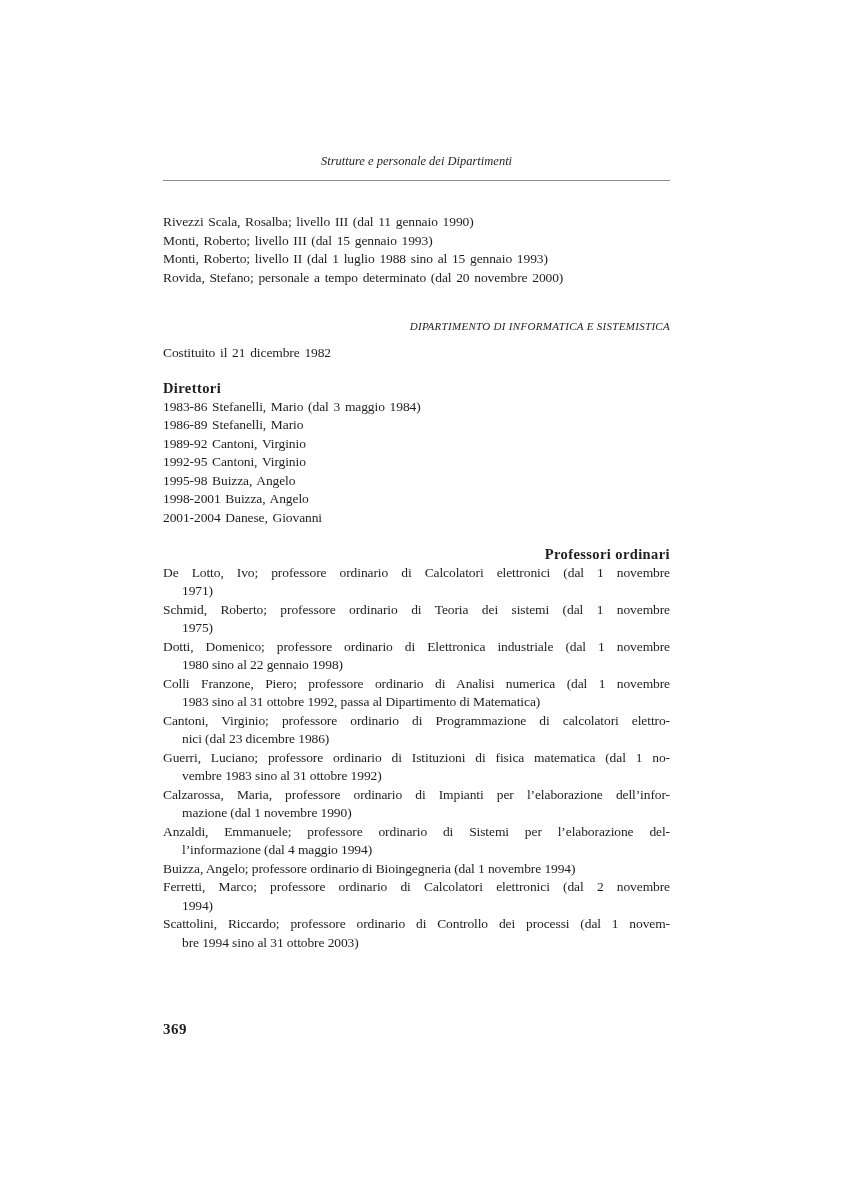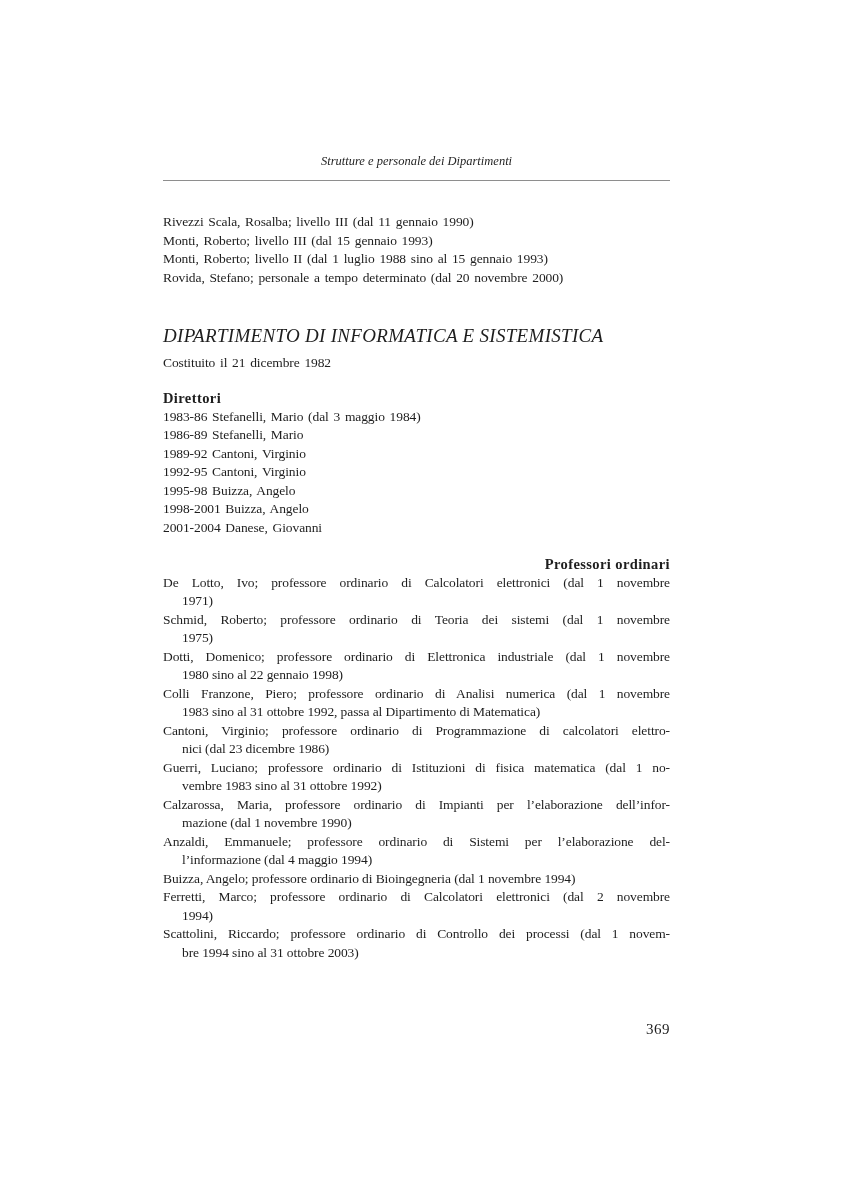--- a/index.html
+++ b/index.html
@@ -36,24 +36,24 @@
     top: 213px; left: 163px; width: 507px;
     font-size: 13.5px;
     letter-spacing: -0.1px;
     line-height: 18.5px;
   }
   .plain-line {
     white-space: nowrap;
     word-spacing: 1.5px;
   }
   .dept-title {
-    margin-top: 40px;
-    text-align: left;
+    margin-top: 30px;
+    text-align: right;
     font-style: italic;
-    font-size: 19px;
+    font-size: 11px;
     letter-spacing: 0.3px;
   }
   .founded {
     margin-top: 8px;
     word-spacing: 1.5px;
   }
   .section-heading {
     font-weight: bold;
     font-size: 14.5px;
     letter-spacing: 0.4px;
@@ -66,23 +66,24 @@
     white-space: nowrap;
   }
   .entry .line + .line { padding-left: 19px; }
   .entry .line.last {
     text-align: left;
     text-align-last: auto;
   }
   .page-number {
     position: absolute;
     top: 1021px; left: 163px; width: 507px;
-    text-align: right;
+    text-align: left;
     font-size: 15px;
     letter-spacing: 0.5px;
+    font-weight: bold;
   }
 </style>
 </head>
 <body>
 
 <div class="page">
 
   <div class="running-header">Strutture e personale dei Dipartimenti</div>
 
   <hr class="header-rule">

